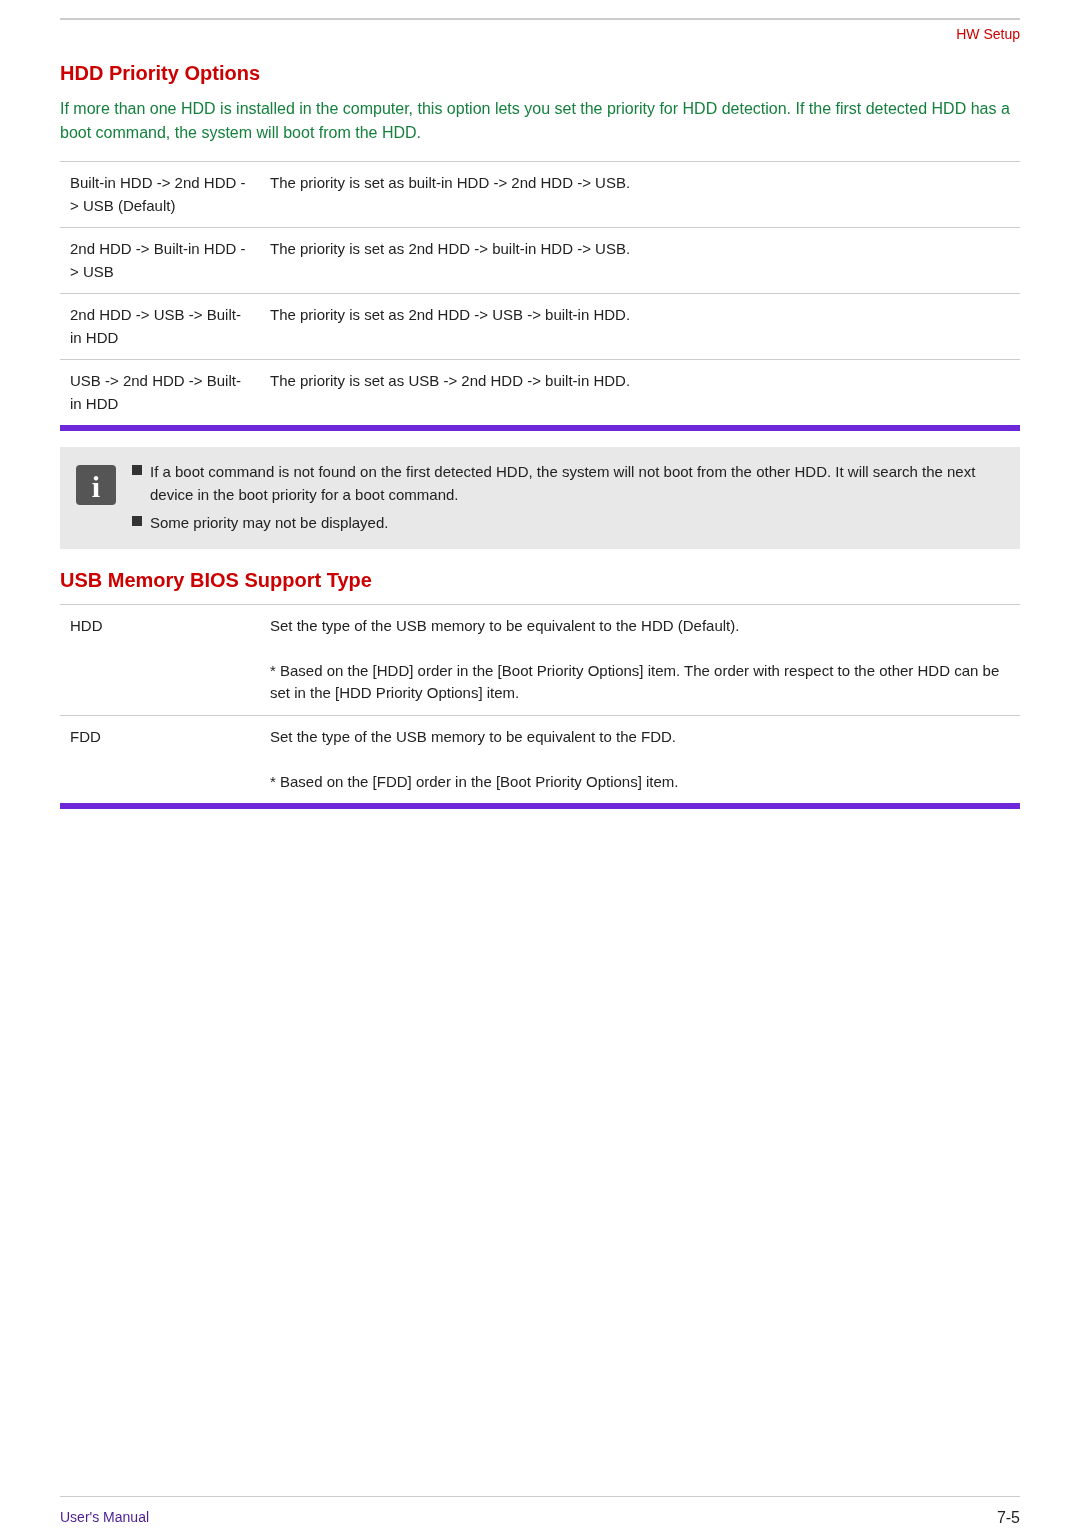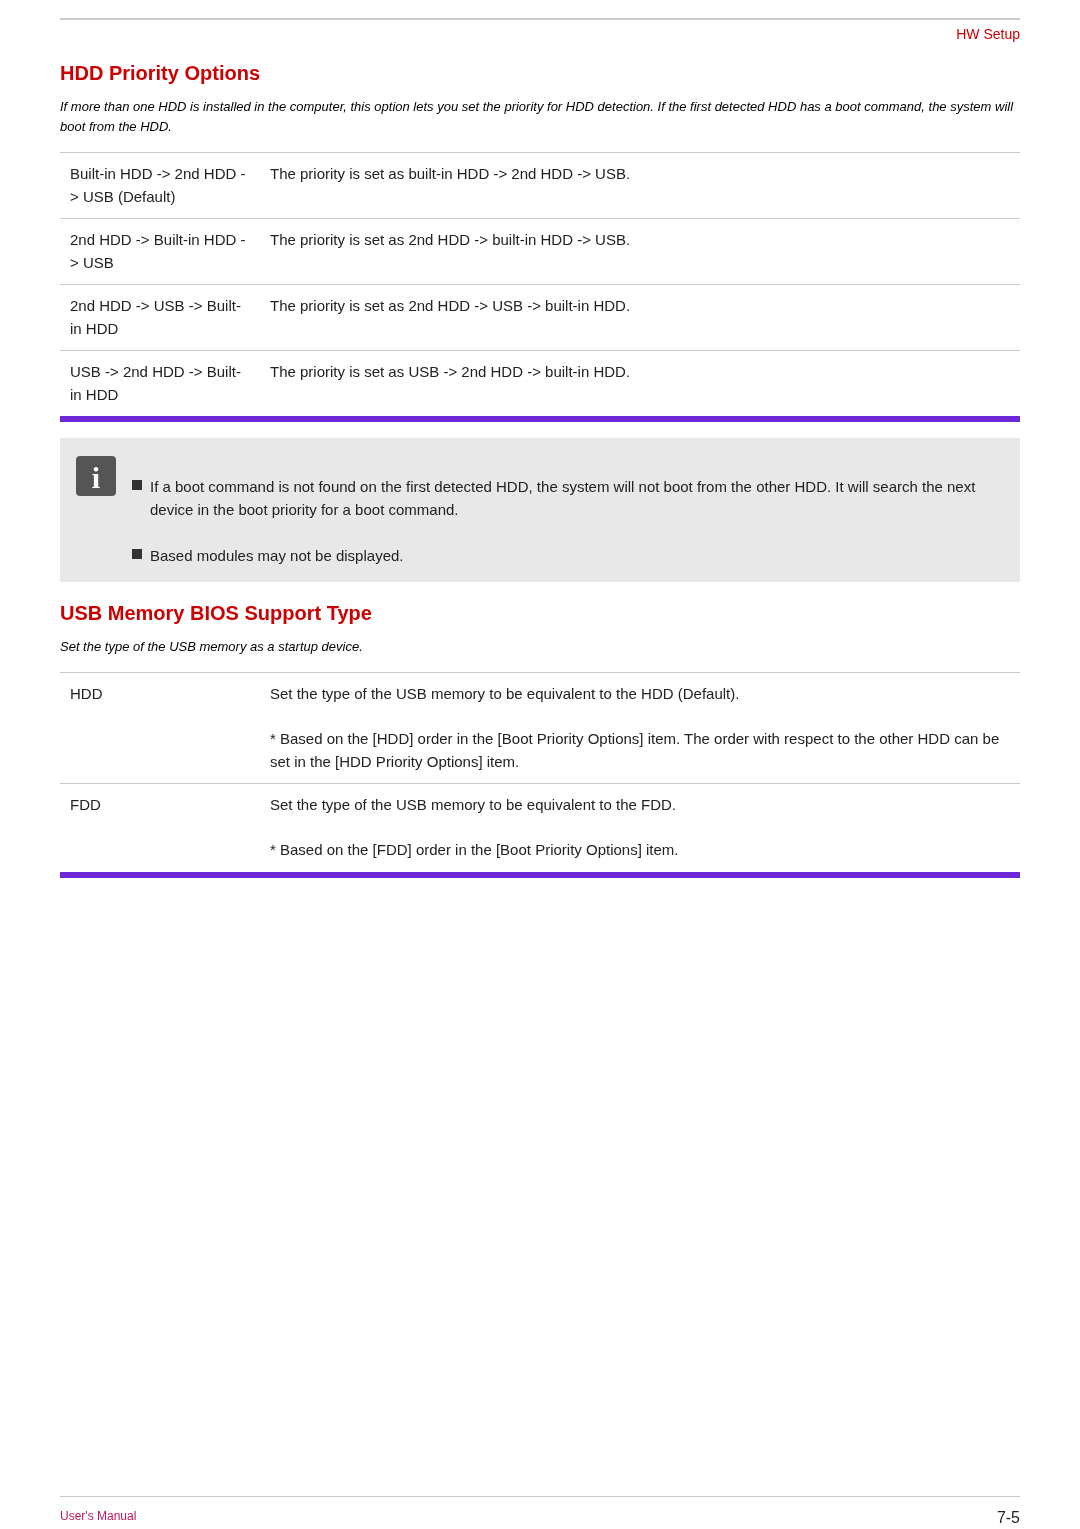--- a/index.html
+++ b/index.html
@@ -53,25 +53,24 @@
     .section-heading {
       color: #cc0000;
       font-size: 20px;
       font-weight: bold;
       margin-bottom: 12px;
       margin-top: 10px;
     }
 
     
     .intro-text {
-      font-size: 13px;
+      font-size: 16px;
       line-height: 1.5;
       margin-bottom: 16px;
-      color: #000000;
-      font-style: italic;
+      color: #15803d;
     }
 
     
     .def-table {
       width: 100%;
       border-collapse: collapse;
       margin-bottom: 16px;
     }
 
     .def-table tr {
@@ -123,21 +122,20 @@
       flex: 1;
     }
 
     .info-bullet {
       display: flex;
       align-items: flex-start;
       gap: 8px;
       margin-bottom: 6px;
       font-size: 15px;
       line-height: 1.5;
-      margin-top: 24px;
     }
 
     .info-bullet:last-child {
       margin-bottom: 0;
     }
 
     .bullet-square {
       flex-shrink: 0;
       width: 10px;
       height: 10px;
@@ -163,22 +161,22 @@
       position: absolute;
       bottom: 20px;
       left: 0;
       right: 0;
       display: flex;
       justify-content: space-between;
       padding: 8px 60px 0 60px;
     }
 
     .footer-left {
-      color: #be185d;
-      font-size: 12px;
+      color: #4c1d95;
+      font-size: 14px;
     }
 
     .footer-right {
       color: #222;
       font-size: 16px;
     }
   </style>
 </head>
 <body>
 
@@ -224,27 +222,26 @@
           <text x="22" y="34" font-family="Georgia, serif" font-size="30" font-weight="bold" fill="#ffffff" text-anchor="middle">i</text>
         </svg>
       </div>
       <div class="info-content" id="info-bullets-container">
       <div class="info-bullet">
       <span class="bullet-square"></span>
       <span class="bullet-text">If a boot command is not found on the first detected HDD, the system will not boot from the other HDD. It will search the next device in the boot priority for a boot command.</span>
     </div>
           <div class="info-bullet">
       <span class="bullet-square"></span>
-      <span class="bullet-text">Based modules may not be displayed.</span>
+      <span class="bullet-text">Some priority may not be displayed.</span>
     </div>
         </div>
     </div>
 
     <h2 class="section-heading">USB Memory BIOS Support Type</h2>
-    <p class="intro-text">Set the type of the USB memory as a startup device.</p>
 
     <table class="def-table">
       <tbody id="usb-table-body">
           <tr>
       <td>HDD</td>
       <td>Set the type of the USB memory to be equivalent to the HDD (Default).<br><br>* Based on the [HDD] order in the [Boot Priority Options] item. The order with respect to the other HDD can be set in the [HDD Priority Options] item.</td>
     </tr>
           <tr>
       <td>FDD</td>
       <td>Set the type of the USB memory to be equivalent to the FDD.<br><br>* Based on the [FDD] order in the [Boot Priority Options] item.</td>

